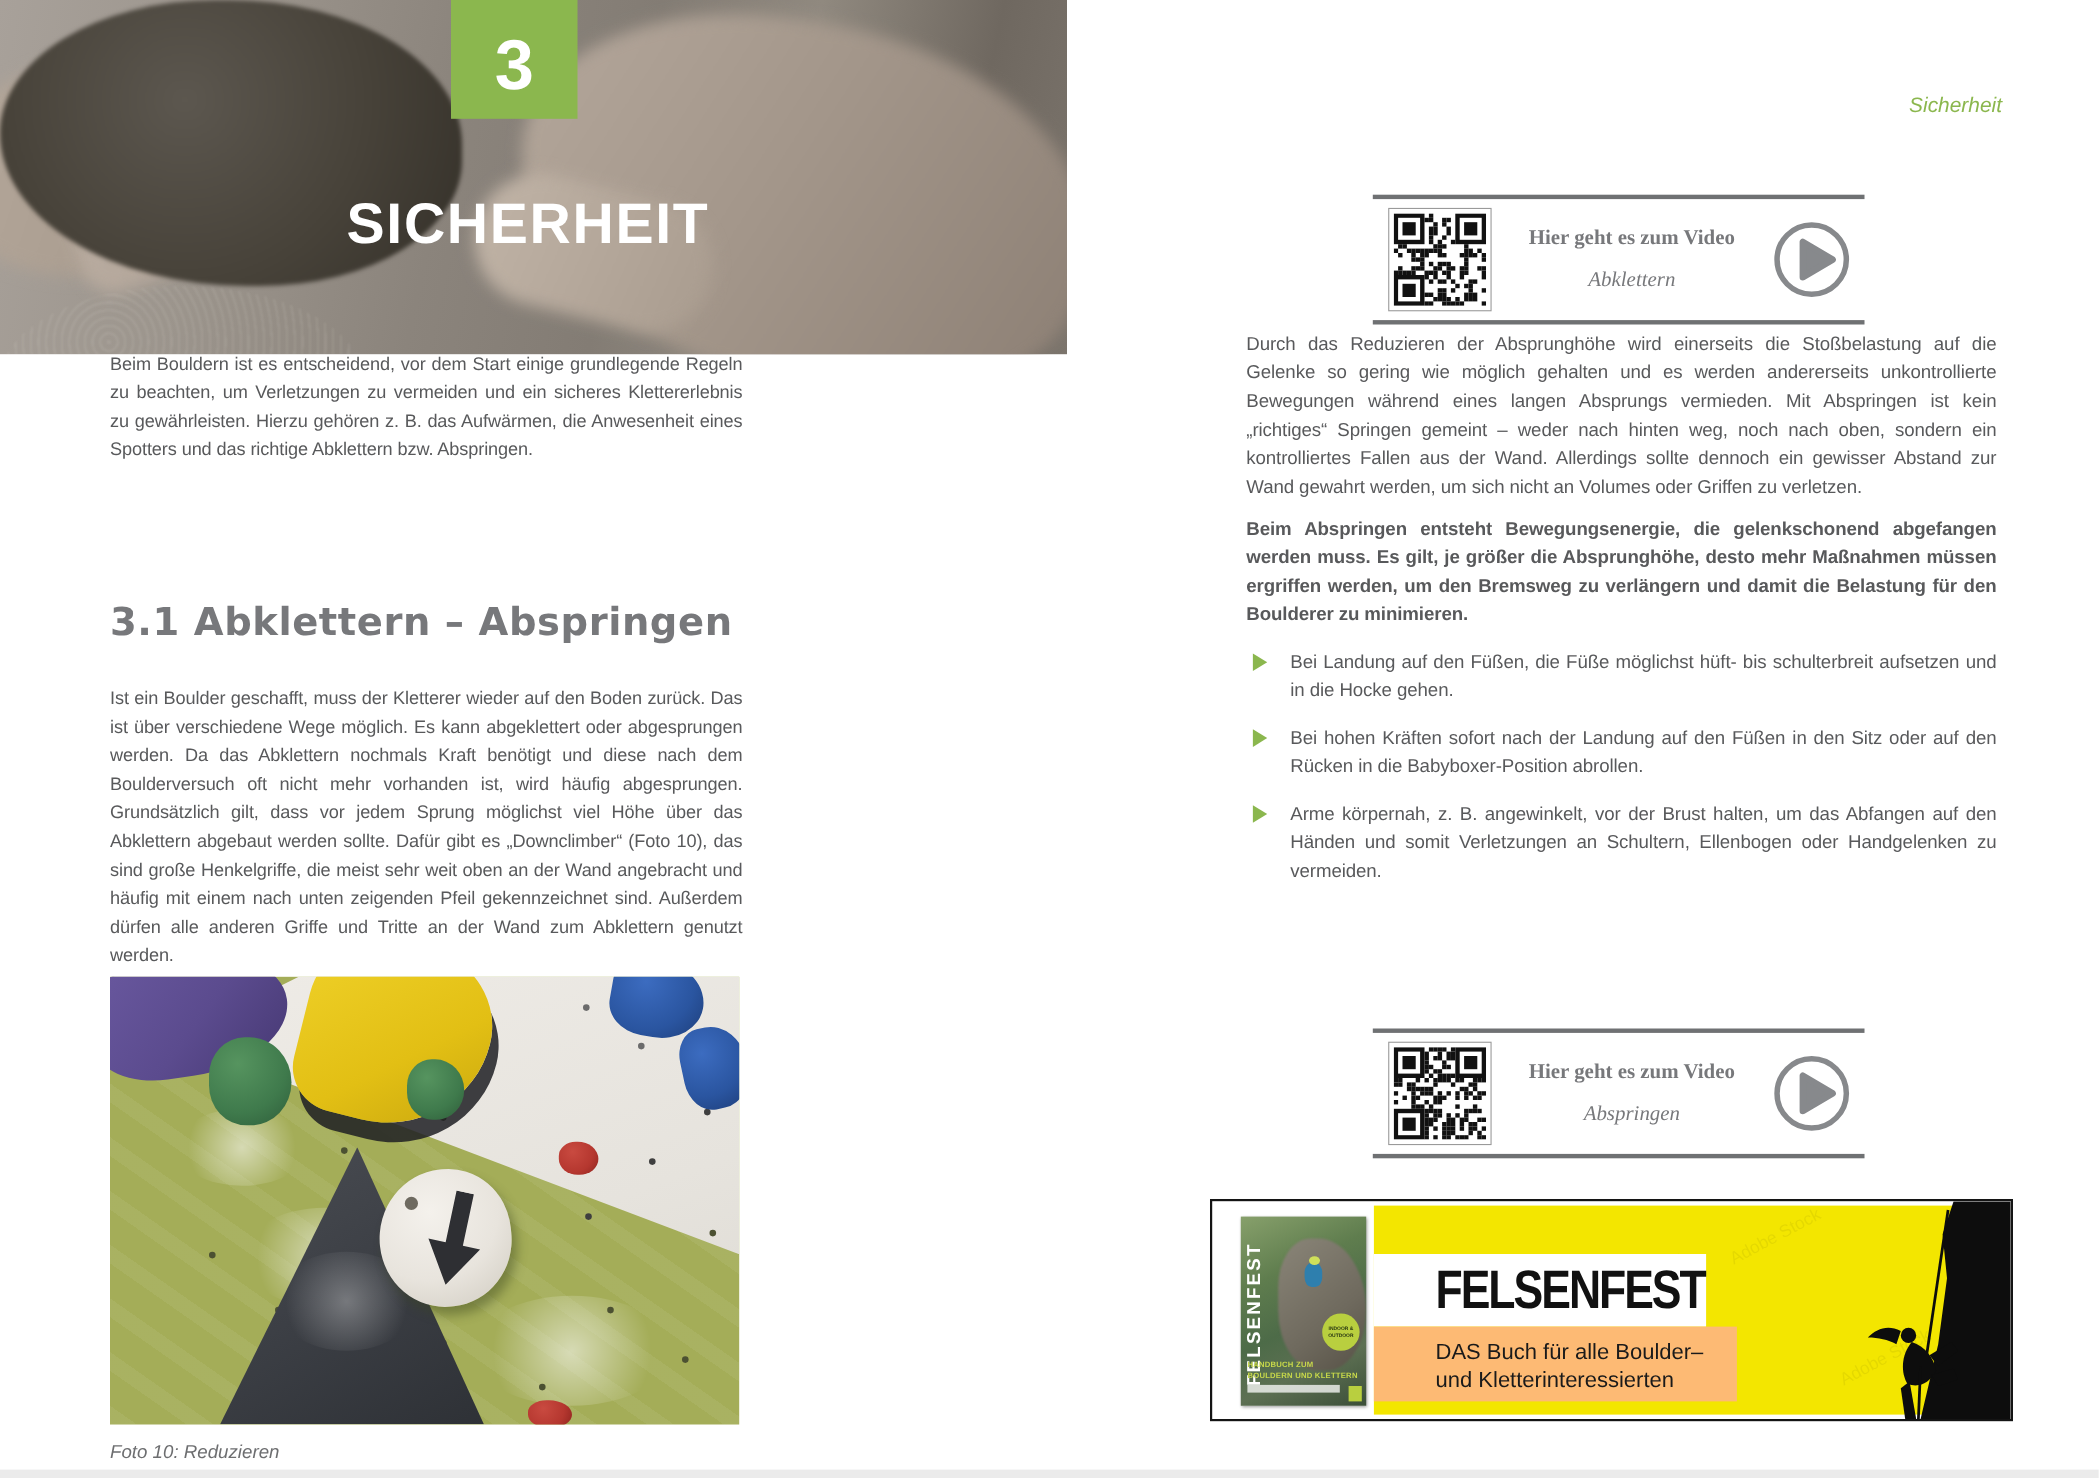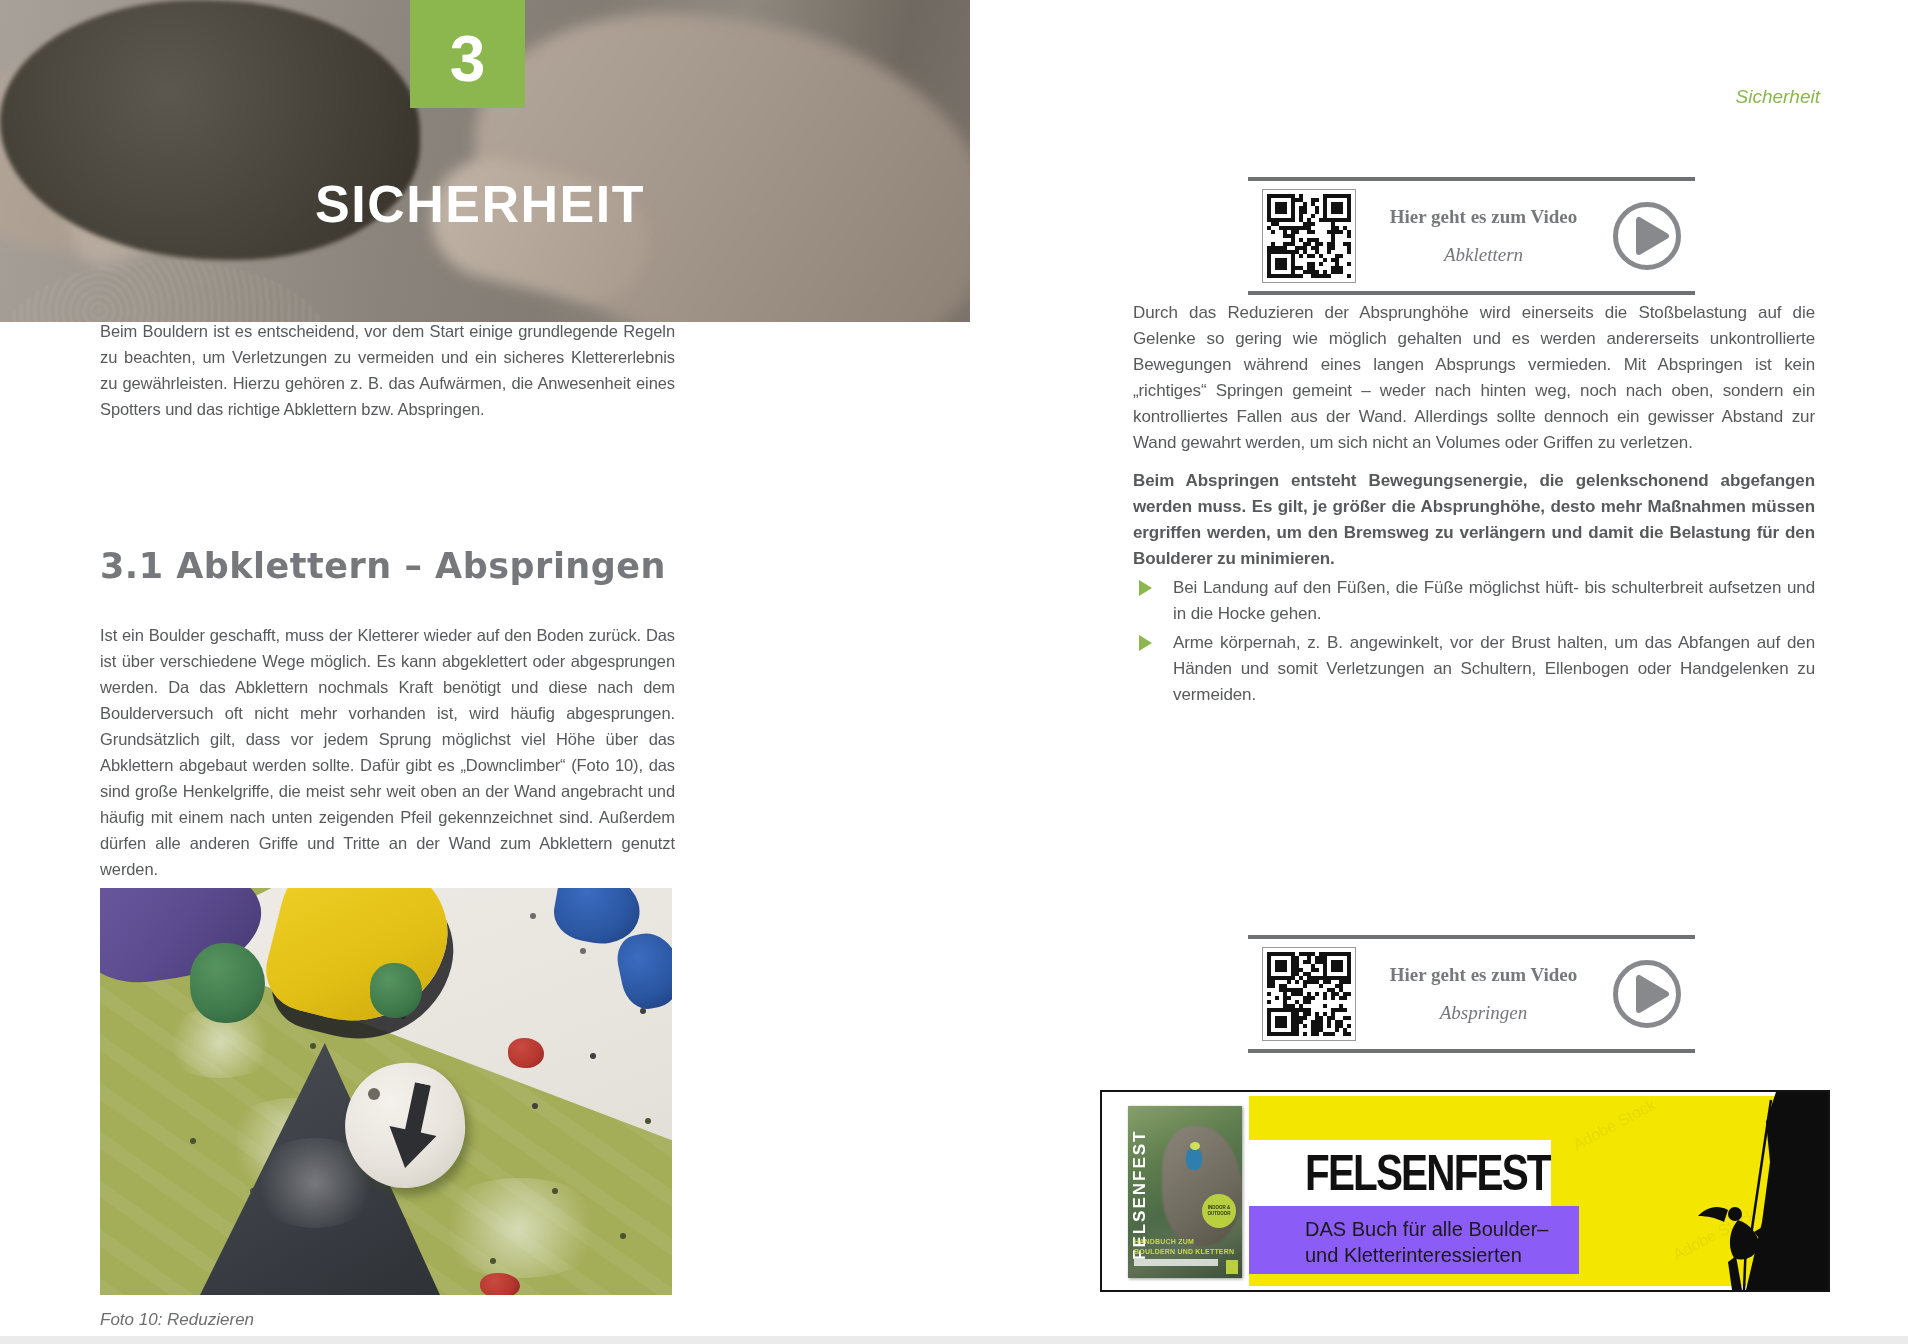--- a/index.html
+++ b/index.html
@@ -122,21 +122,21 @@
   .qr-frame svg { display:block; width:84px; height:84px; }
   .vb-text { flex:1; text-align:center; color:#77787b;font-family:Liberation Serif, serif; }
   .vb-line1 { font-size:19px; font-weight:600; }
   .vb-line2 { font-size:19px; font-style:italic; margin-top:16px; }
   .play-btn { flex:none; margin-right:12px; width:72px; height:72px; cursor:pointer; }
 
   .rp-flow { left:1133px; top:300px; width:682px; }
   .rp-flow p { font-size:17px; line-height:26px; text-align:justify; letter-spacing:-0.1px; }
   .rp-flow .gap { margin-top:12px;font-weight:bold; }
   .list-intro { margin-top:20px; font-size:17px; line-height:26px; }
-  .bullet-row { display:flex; margin-top:3px; }
+  .bullet-row { display:flex; margin-top:17px; }
   .bullet-arrow { flex:none; width:0; height:0; margin:5px 0 0 6px;
     border-left:13px solid #8bb74e; border-top:8px solid transparent; border-bottom:8px solid transparent; }
   .bullet-text { margin-left:21px; font-size:17px; line-height:26px; text-align:justify; letter-spacing:-0.1px; }
 
   
   .ad { left:1100px; top:1090px; width:730px; height:202px; background:#fff; border:2px solid #141414; overflow:hidden; }
   .ad-yellow { position:absolute; left:147px; top:4px; width:575px; height:190px; background:#f3e600; }
   .wm { position:absolute; color:rgba(0,0,0,.06); font-size:16px; transform:rotate(-28deg); white-space:nowrap; }
   .wm1 { left:200px; top:60px; } .wm2 { left:420px; top:130px; } .wm3 { left:320px; top:20px; }
   .ad-cover { position:absolute; left:26px; top:14px; width:114px; height:172px; overflow:hidden;
@@ -156,21 +156,21 @@
   .cov-sub { position:absolute; left:6px; bottom:22px; width:104px;
     color:#c8d94a; font-size:7px; font-weight:bold; line-height:1.35; letter-spacing:.2px; }
   .cov-authors { position:absolute; left:6px; bottom:12px; width:84px; height:7px;
     background:rgba(255,255,255,.75); }
   .cov-pub { position:absolute; right:4px; bottom:4px; width:12px; height:14px; background:#b9cf3f; }
   .ad-stripe { position:absolute; left:147px; top:48px; width:302px; height:66px; background:#fff;
     display:flex; align-items:center; }
   .ad-brand { margin-left:56px; color:#111; font-size:44px; font-weight:800; letter-spacing:-2px;
     transform:scale(.92,1.12); transform-origin:left center; white-space:nowrap;
     font-family:"Liberation Sans",sans-serif; }
-  .ad-tagline { position:absolute; left:147px; top:114px; width:330px; height:68px; background:#8b5cf6;
+  .ad-tagline { position:absolute; left:147px; top:114px; width:330px; height:68px; background:#fdba74;
     padding:10px 0 0 56px; color:#1a1a1a; font-size:20px; line-height:26px; }
   .ad-badge { position:absolute; left:449px; top:20px; width:119px; height:119px; border-radius:50%;
     background:#8e8e8e; color:#fff; text-align:center; padding-top:26px; cursor:pointer; }
   .ad-badge .b1, .ad-badge .b2 { font-size:18px; font-weight:bold; line-height:21px; letter-spacing:.3px; }
   .ad-badge .burl { margin-top:6px; font-size:9.5px; font-weight:bold; color:#f3e600; }
   .ad-climber { position:absolute; right:0; top:0; width:170px; height:198px; }
 
   .bottom-strip { left:0; top:1336px; width:1908px; height:8px; background:#ebebeb; }
 </style>
 </head>
@@ -374,20 +374,24 @@
     <polygon points="28,20 28,52 55,36" fill="#87898c" stroke="#87898c" stroke-width="6" stroke-linejoin="round"></polygon>
   </svg>
 </div>
 
 <div class="abs rp-flow">
   <p>Durch das Reduzieren der Absprunghöhe wird einerseits die Stoßbelastung auf die Gelenke so gering wie möglich gehalten und es werden andererseits unkontrollierte Bewegungen während eines langen Absprungs vermieden. Mit Abspringen ist kein „richtiges“ Springen gemeint – weder nach hinten weg, noch nach oben, sondern ein kontrolliertes Fallen aus der Wand. Allerdings sollte dennoch ein gewisser Abstand zur Wand gewahrt werden, um sich nicht an Volumes oder Griffen zu verletzen.</p>
   <p class="gap">Beim Abspringen entsteht Bewegungsenergie, die gelenkschonend abgefangen werden muss. Es gilt, je größer die Absprunghöhe, desto mehr Maßnahmen müssen ergriffen werden, um den Bremsweg zu verlängern und damit die Belastung für den Boulderer zu minimieren.</p>
   <div class="bullet-row">
     <div class="bullet-arrow"></div>
     <div class="bullet-text">Bei Landung auf den Füßen, die Füße möglichst hüft- bis schulterbreit aufsetzen und in die Hocke gehen.</div>
+  </div>
+  <div class="bullet-row">
+    <div class="bullet-arrow"></div>
+    <div class="bullet-text">Bei hohen Kräften sofort nach der Landung auf den Füßen in den Sitz oder auf den Rücken in die Babyboxer-Position abrollen.</div>
   </div>
   <div class="bullet-row">
     <div class="bullet-arrow"></div>
     <div class="bullet-text">Arme körpernah, z. B. angewinkelt, vor der Brust halten, um das Abfangen auf den Händen und somit Verletzungen an Schultern, Ellenbogen oder Handgelenken zu vermeiden.</div>
   </div>
 </div>
 
 <div class="abs video-box vb2">
   <div class="qr-frame">
       <svg class="qr-svg" viewBox="0 0 84 84">

